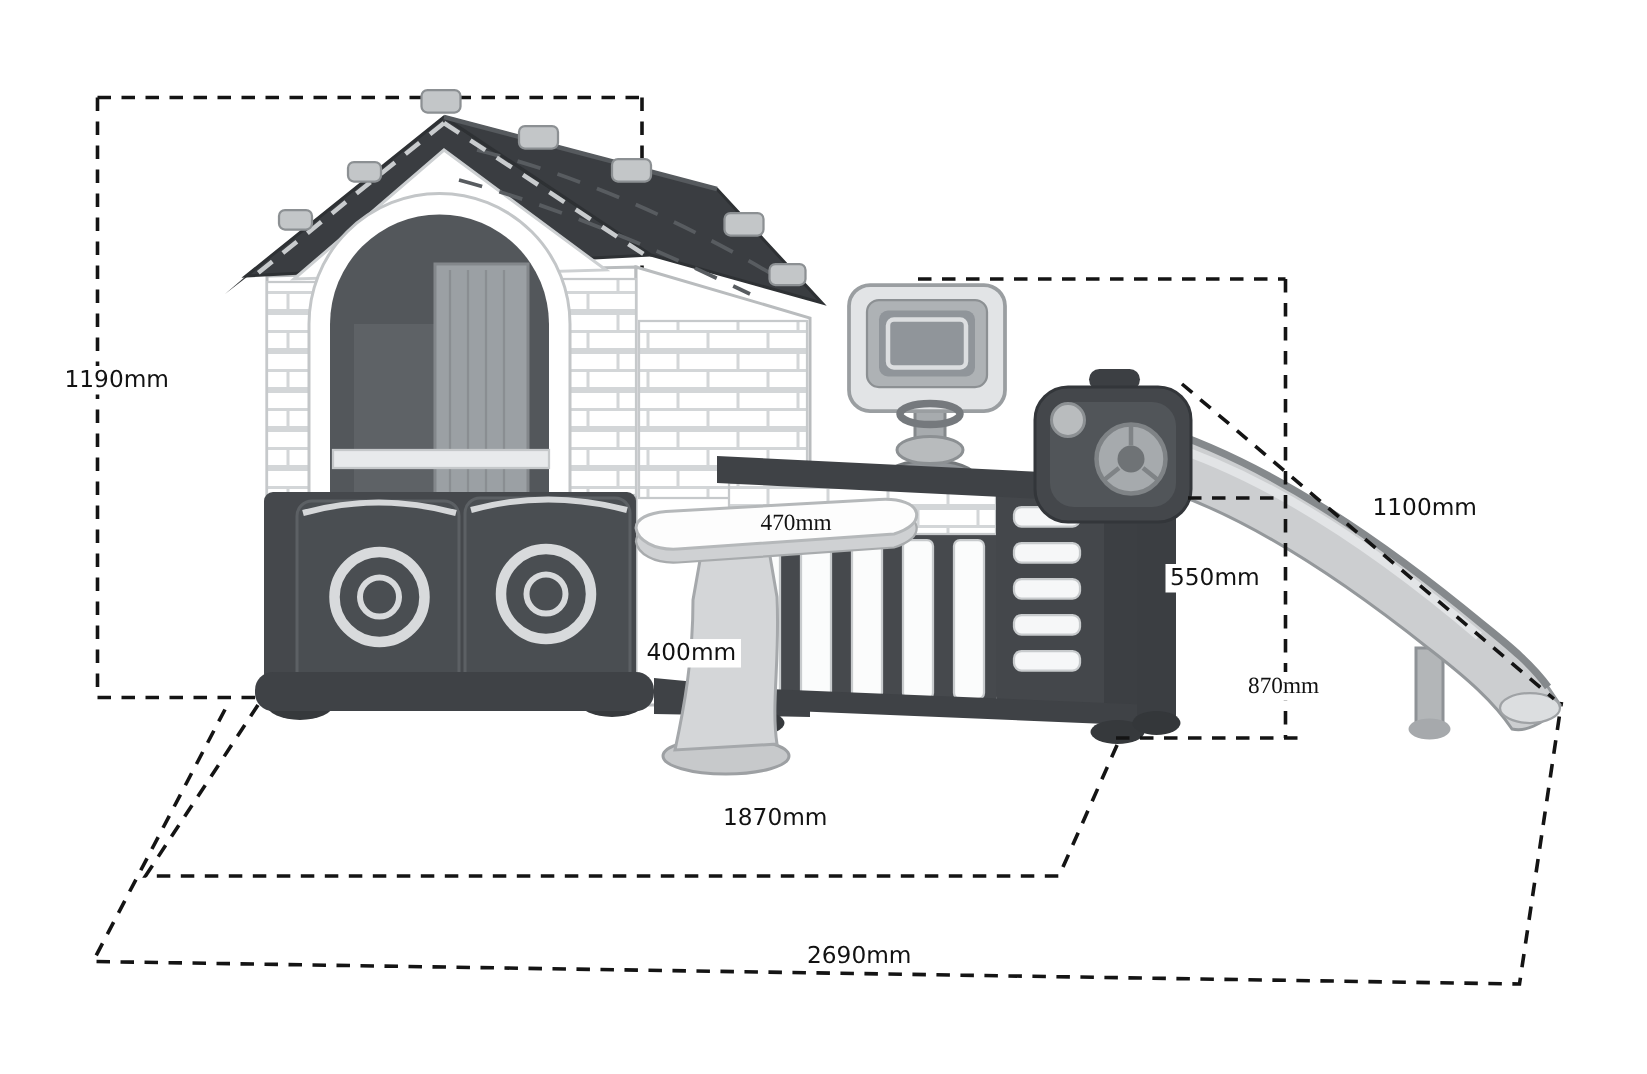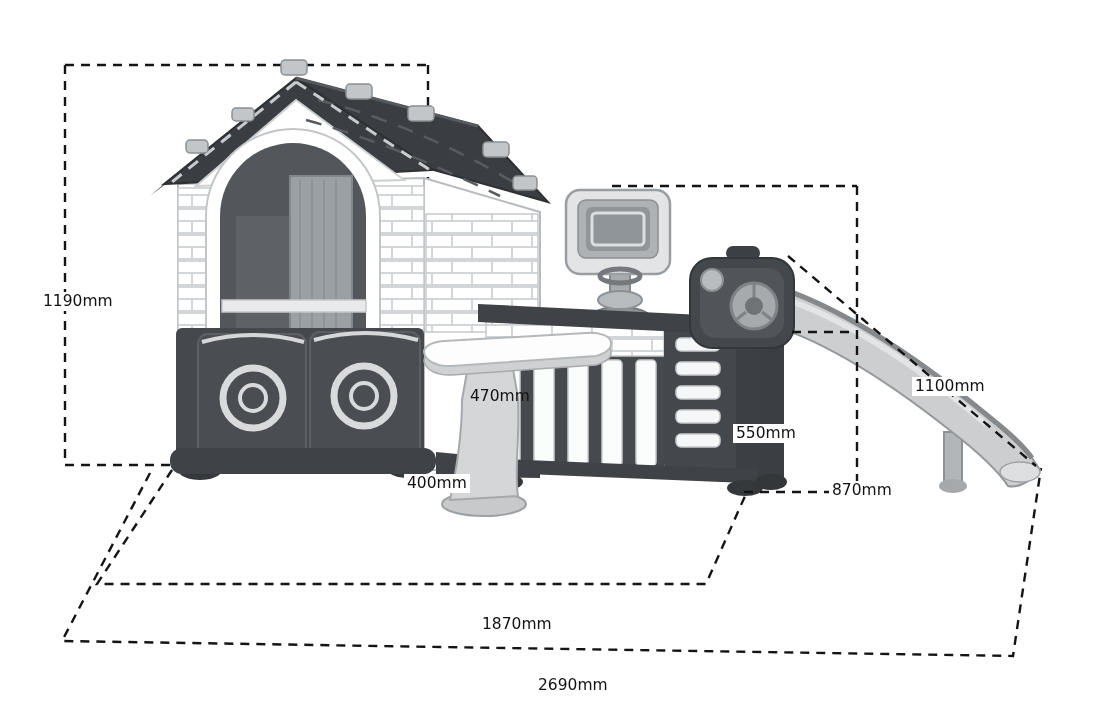--- a/index.html
+++ b/index.html
@@ -4,21 +4,21 @@
 <style>
   html,body{margin:0;padding:0;background:#ffffff;}
   #stage{
     position:relative;width:1098px;height:716px;background:#ffffff;overflow:hidden;
     font-family:"DejaVu Sans","Liberation Sans",sans-serif;
   }
   #stage svg{position:absolute;left:0;top:0;}
   .dim-label{
     position:absolute;
     font-size:15.5px;color:#121212;background:#ffffff;
-    padding:0 3px;line-height:1.25;white-space:nowrap;margin-top:48px;
+    padding:0 3px;line-height:1.25;white-space:nowrap;
   }
 </style>
 </head>
 <body>
 
 <div id="stage">
 
 <svg width="1098" height="716" viewBox="0 0 1098 716">
   <defs>
     <pattern id="brick" width="40" height="26" patternUnits="userSpaceOnUse">
@@ -168,21 +168,21 @@
   <g stroke="#141414" stroke-width="2.4" stroke-dasharray="9 7" fill="none">
     <path d="M612,186 H857"></path>
     <path d="M857,186 V492"></path>
     <path d="M792,332 H857"></path>
     <path d="M744,492 H872"></path>
     <path d="M788,256 L1036,466"></path>
   </g>
 </svg>
 
 <div class="dim-label" style="left:40px;top:244px;">1190mm</div>
-<div class="dim-label" style="left:467px;top:339px;background:transparent;">470mm</div>
-<div class="dim-label" style="left:404px;top:426px;">400mm</div>
-<div class="dim-label" style="left:733px;top:376px;">550mm</div>
-<div class="dim-label" style="left:829px;top:433px;">870mm</div>
+<div class="dim-label" style="left:504px;top:339px;background:transparent;font-family:Liberation Serif, serif;">470mm</div>
+<div class="dim-label" style="left:428px;top:426px;">400mm</div>
+<div class="dim-label" style="left:777px;top:376px;">550mm</div>
+<div class="dim-label" style="left:829px;top:448px;font-family:Liberation Serif, serif;">870mm</div>
 <div class="dim-label" style="left:912px;top:329px;">1100mm</div>
-<div class="dim-label" style="left:479px;top:567px;">1870mm</div>
+<div class="dim-label" style="left:479px;top:536px;">1870mm</div>
 <div class="dim-label" style="left:535px;top:628px;">2690mm</div>
 
 </div>
 
 </body></html>

